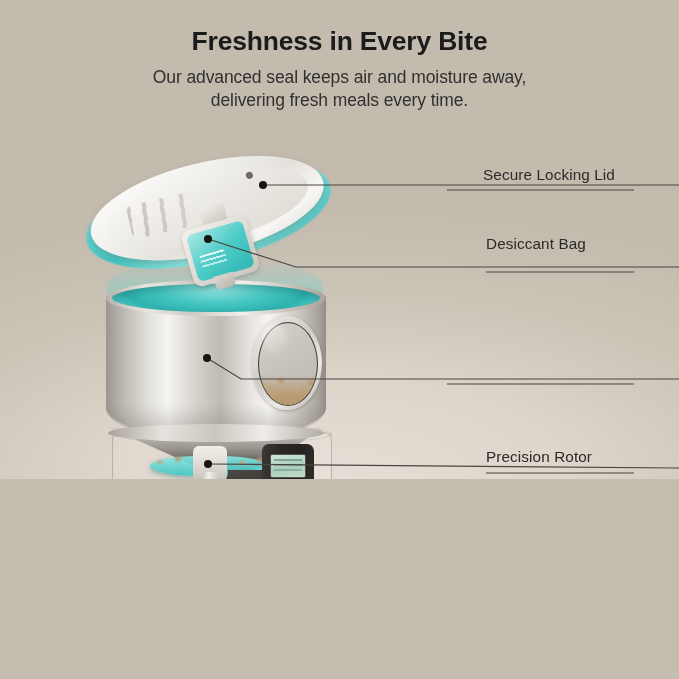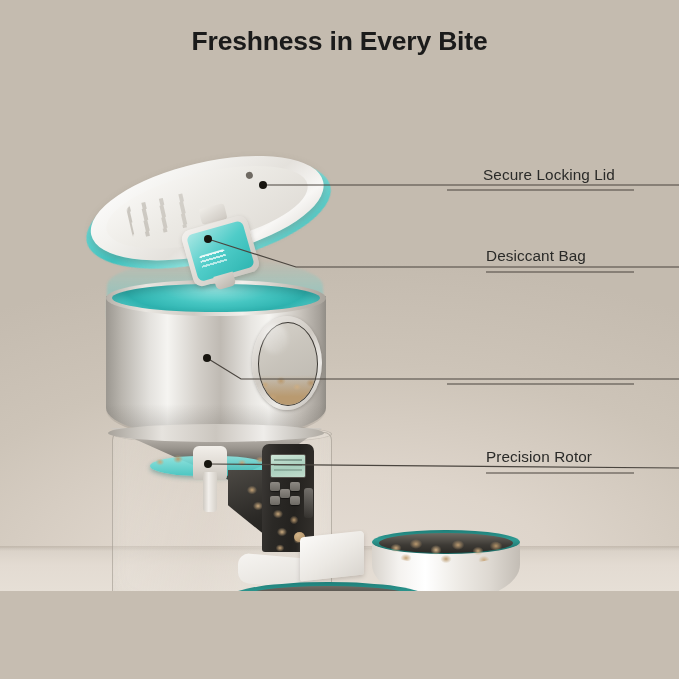--- a/index.html
+++ b/index.html
@@ -3,21 +3,21 @@
 <meta charset="utf-8">
 <title>Freshness in Every Bite</title>
 <style>
   html,body{margin:0;padding:0;}
   body{
     width:679px;height:679px;overflow:hidden;
     font-family:"Liberation Sans", sans-serif;
     background:#c6bdb1;
   }
   #stage{
-    position:relative;width:679px;height:591px;overflow:hidden;
+    position:relative;width:679px;height:479px;overflow:hidden;
     background:
       radial-gradient(120% 70% at 50% 100%, #e6ded6 0%, #ded5cb 28%, #cdc4b8 55%, #c4bbaf 80%);
   }
   
   .floor{
     position:absolute;left:0;right:0;top:548px;bottom:0;
     background:linear-gradient(180deg,#d9d1c7 0%, #e3dbd2 40%, #e6dfd6 100%);
   }
   .floor-edge{
     position:absolute;left:0;right:0;top:546px;height:5px;
@@ -361,20 +361,24 @@
 </head>
 <body>
 
 <div id="stage">
 
   <div class="floor"></div>
   <div class="floor-edge"></div>
 
   <div class="header">
     <div class="title">Freshness in Every Bite</div>
+    <div class="subtitle">
+      <span>Our advanced seal keeps air and moisture away,</span><br>
+      <span>delivering fresh meals every time.</span>
+    </div>
   </div>
 
   <div class="product">
 
     <div class="ghost-top"></div>
     <div class="ghost"></div>
 
     <div class="bowl bowl-back">
       <div class="body"></div>
       <div class="rim"></div>
@@ -470,16 +474,16 @@
       <circle cx="208" cy="464" r="4" fill="#17150f"></circle>
     </g>
 
     <line x1="447" y1="190" x2="634" y2="190" stroke="#4a453f" stroke-width="1.2"></line>
     <line x1="486" y1="272" x2="634" y2="272" stroke="#4a453f" stroke-width="1.2"></line>
     <line x1="447" y1="384" x2="634" y2="384" stroke="#4a453f" stroke-width="1.2"></line>
     <line x1="486" y1="473" x2="634" y2="473" stroke="#4a453f" stroke-width="1.2"></line>
   </svg>
 
   <div class="callout-label" style="left:447px;top:166px;margin-left:36px;">Secure Locking Lid</div>
-  <div class="callout-label" style="left:486px;top:247px;">Desiccant Bag</div>
+  <div class="callout-label" style="left:486px;top:235px;">Desiccant Bag</div>
   <div class="callout-label" style="left:486px;top:448px;text-align:right;">Precision Rotor</div>
 
 </div>
 
 </body></html>

